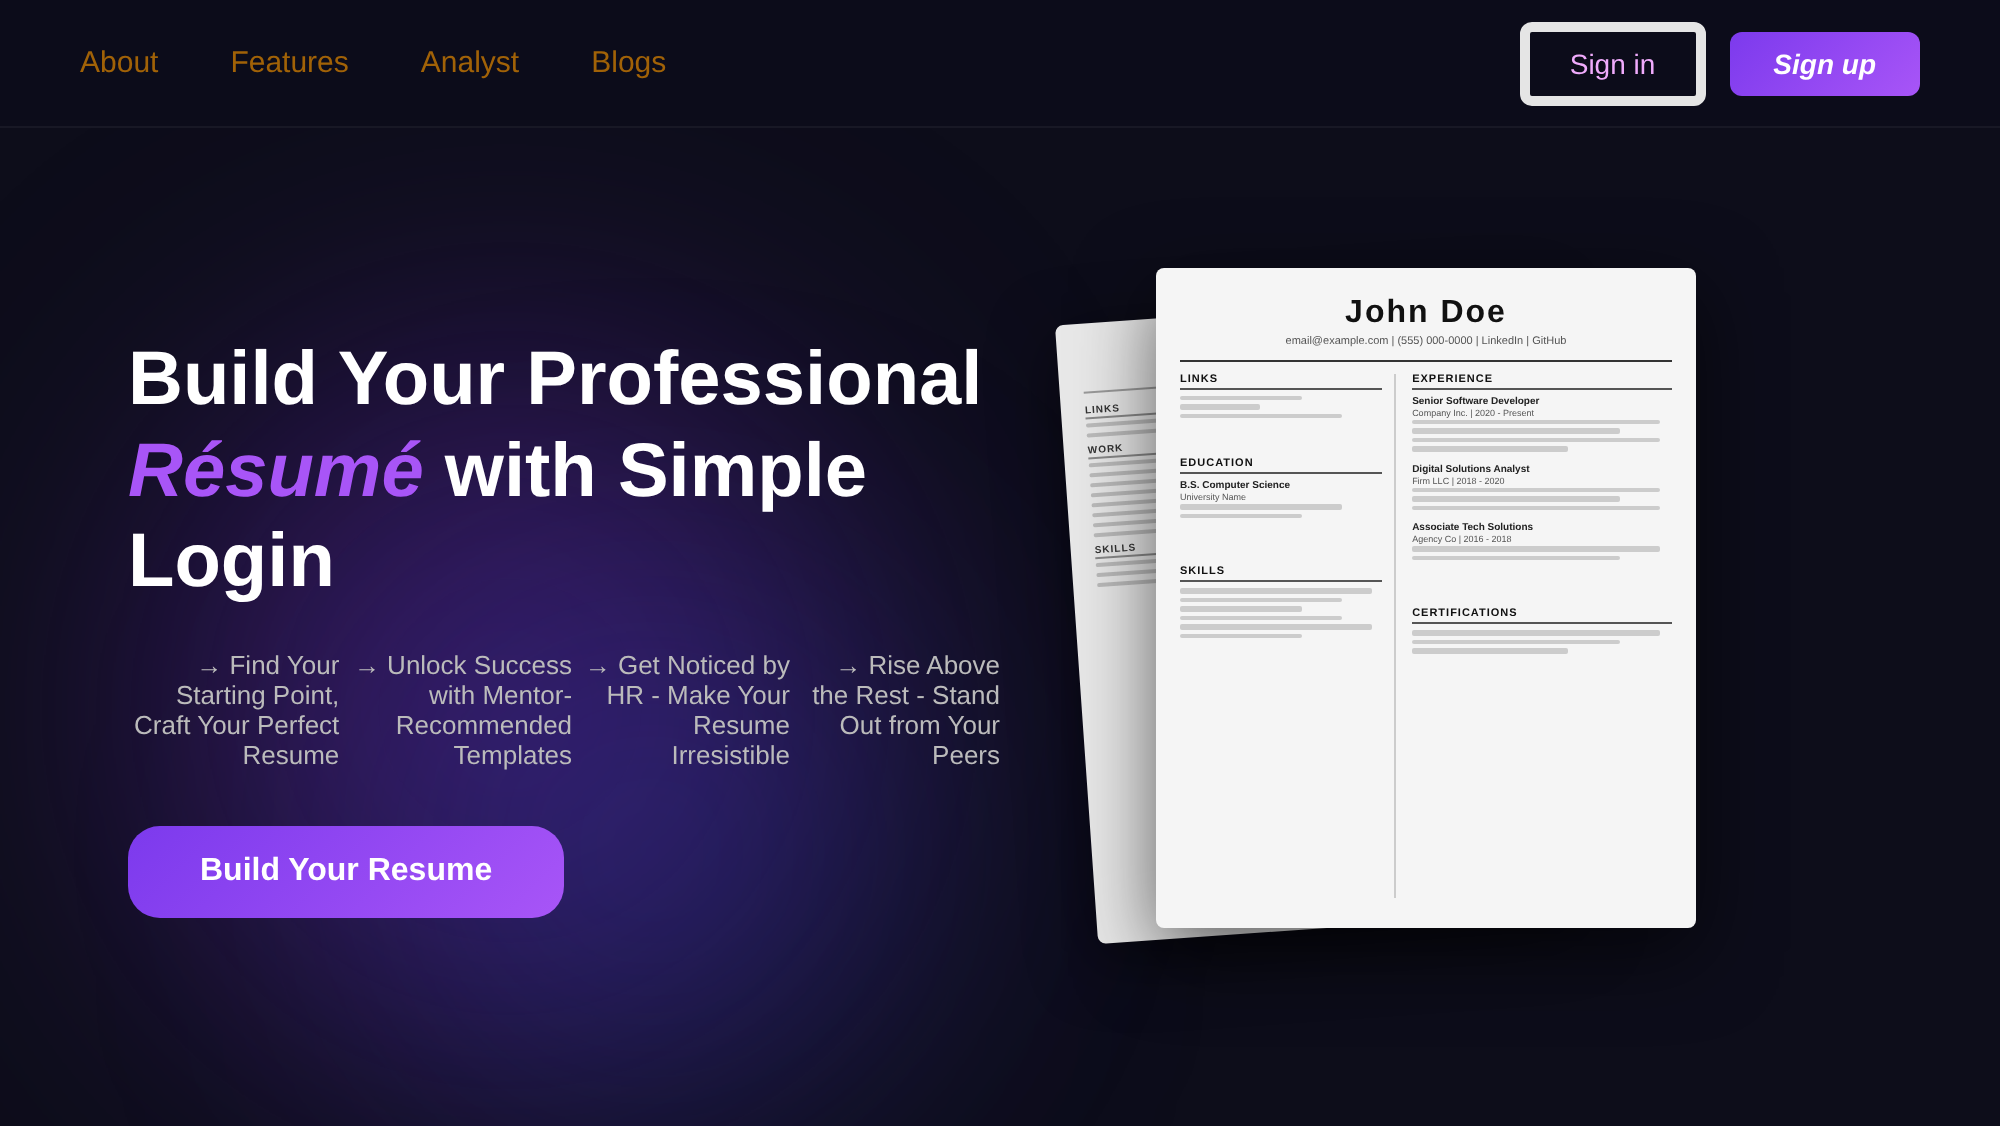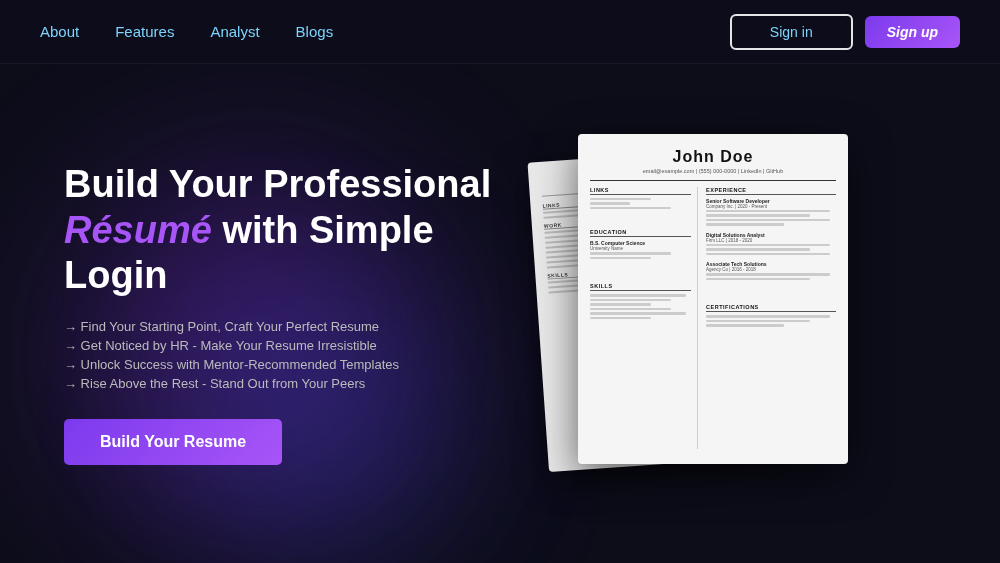--- a/index.html
+++ b/index.html
@@ -84,37 +84,37 @@
     }
 
     .nav-links {
       display: flex;
       align-items: center;
       gap: 36px;
       list-style: none;
     }
 
     .nav-links a {
-      color: #7dd3fc;
+      color: #a16207;
       text-decoration: none;
       font-size: 15px;
       transition: color 0.2s;
     }
 
     .nav-actions {
       display: flex;
       align-items: center;
       gap: 12px;
     }
 
     .btn-signin {
       background: transparent;
-      border: 2px solid #e5e5e5;
-      color: #7dd3fc;
-      padding: 8px 38px;
+      border: 5px solid #e5e5e5;
+      color: #f0abfc;
+      padding: 8px 20px;
       border-radius: 6px;
       cursor: pointer;
       font-size: 14px;
     }
 
     .btn-signup {
       background: linear-gradient(135deg, #7c3aed, #a855f7);
       border: none;
       color: #fff;
       padding: 8px 22px;
@@ -150,38 +150,38 @@
 
     .hero-title .highlight {
       color: #a855f7;
       font-style: italic;
     }
 
     .hero-bullets {
       margin: 20px 0 28px;
       list-style: none;
       display: flex;
-      flex-direction: column;
       gap: 4px;
+      text-align: right;
     }
 
     .hero-bullets li {
       font-size: 13px;
       color: #bbb;
       display: flex;
       align-items: center;
       gap: 6px;
     }
 
     .btn-cta {
       background: linear-gradient(135deg, #7c3aed, #a855f7);
       border: none;
       color: #fff;
       padding: 14px 36px;
-      border-radius: 5px;
+      border-radius: 16px;
       font-size: 16px;
       font-weight: 600;
       cursor: pointer;
     }
 
     
     .hero-right {
       flex: 1;
       display: flex;
       justify-content: center;
@@ -371,24 +371,24 @@
       <span>Build Your Professional</span><br>
       <span class="highlight">Résumé</span><span> with Simple</span><br>
       <span>Login</span>
     </h1>
 
     <ul class="hero-bullets">
       <li>
         <span>→ Find Your Starting Point, Craft Your Perfect Resume</span>
       </li>
       <li>
-        <span>→ Get Noticed by HR - Make Your Resume Irresistible</span>
+        <span>→ Unlock Success with Mentor-Recommended Templates</span>
       </li>
       <li>
-        <span>→ Unlock Success with Mentor-Recommended Templates</span>
+        <span>→ Get Noticed by HR - Make Your Resume Irresistible</span>
       </li>
       <li>
         <span>→ Rise Above the Rest - Stand Out from Your Peers</span>
       </li>
     </ul>
 
     <button class="btn-cta">Build Your Resume</button>
   </div>
 
   <div class="hero-right">

